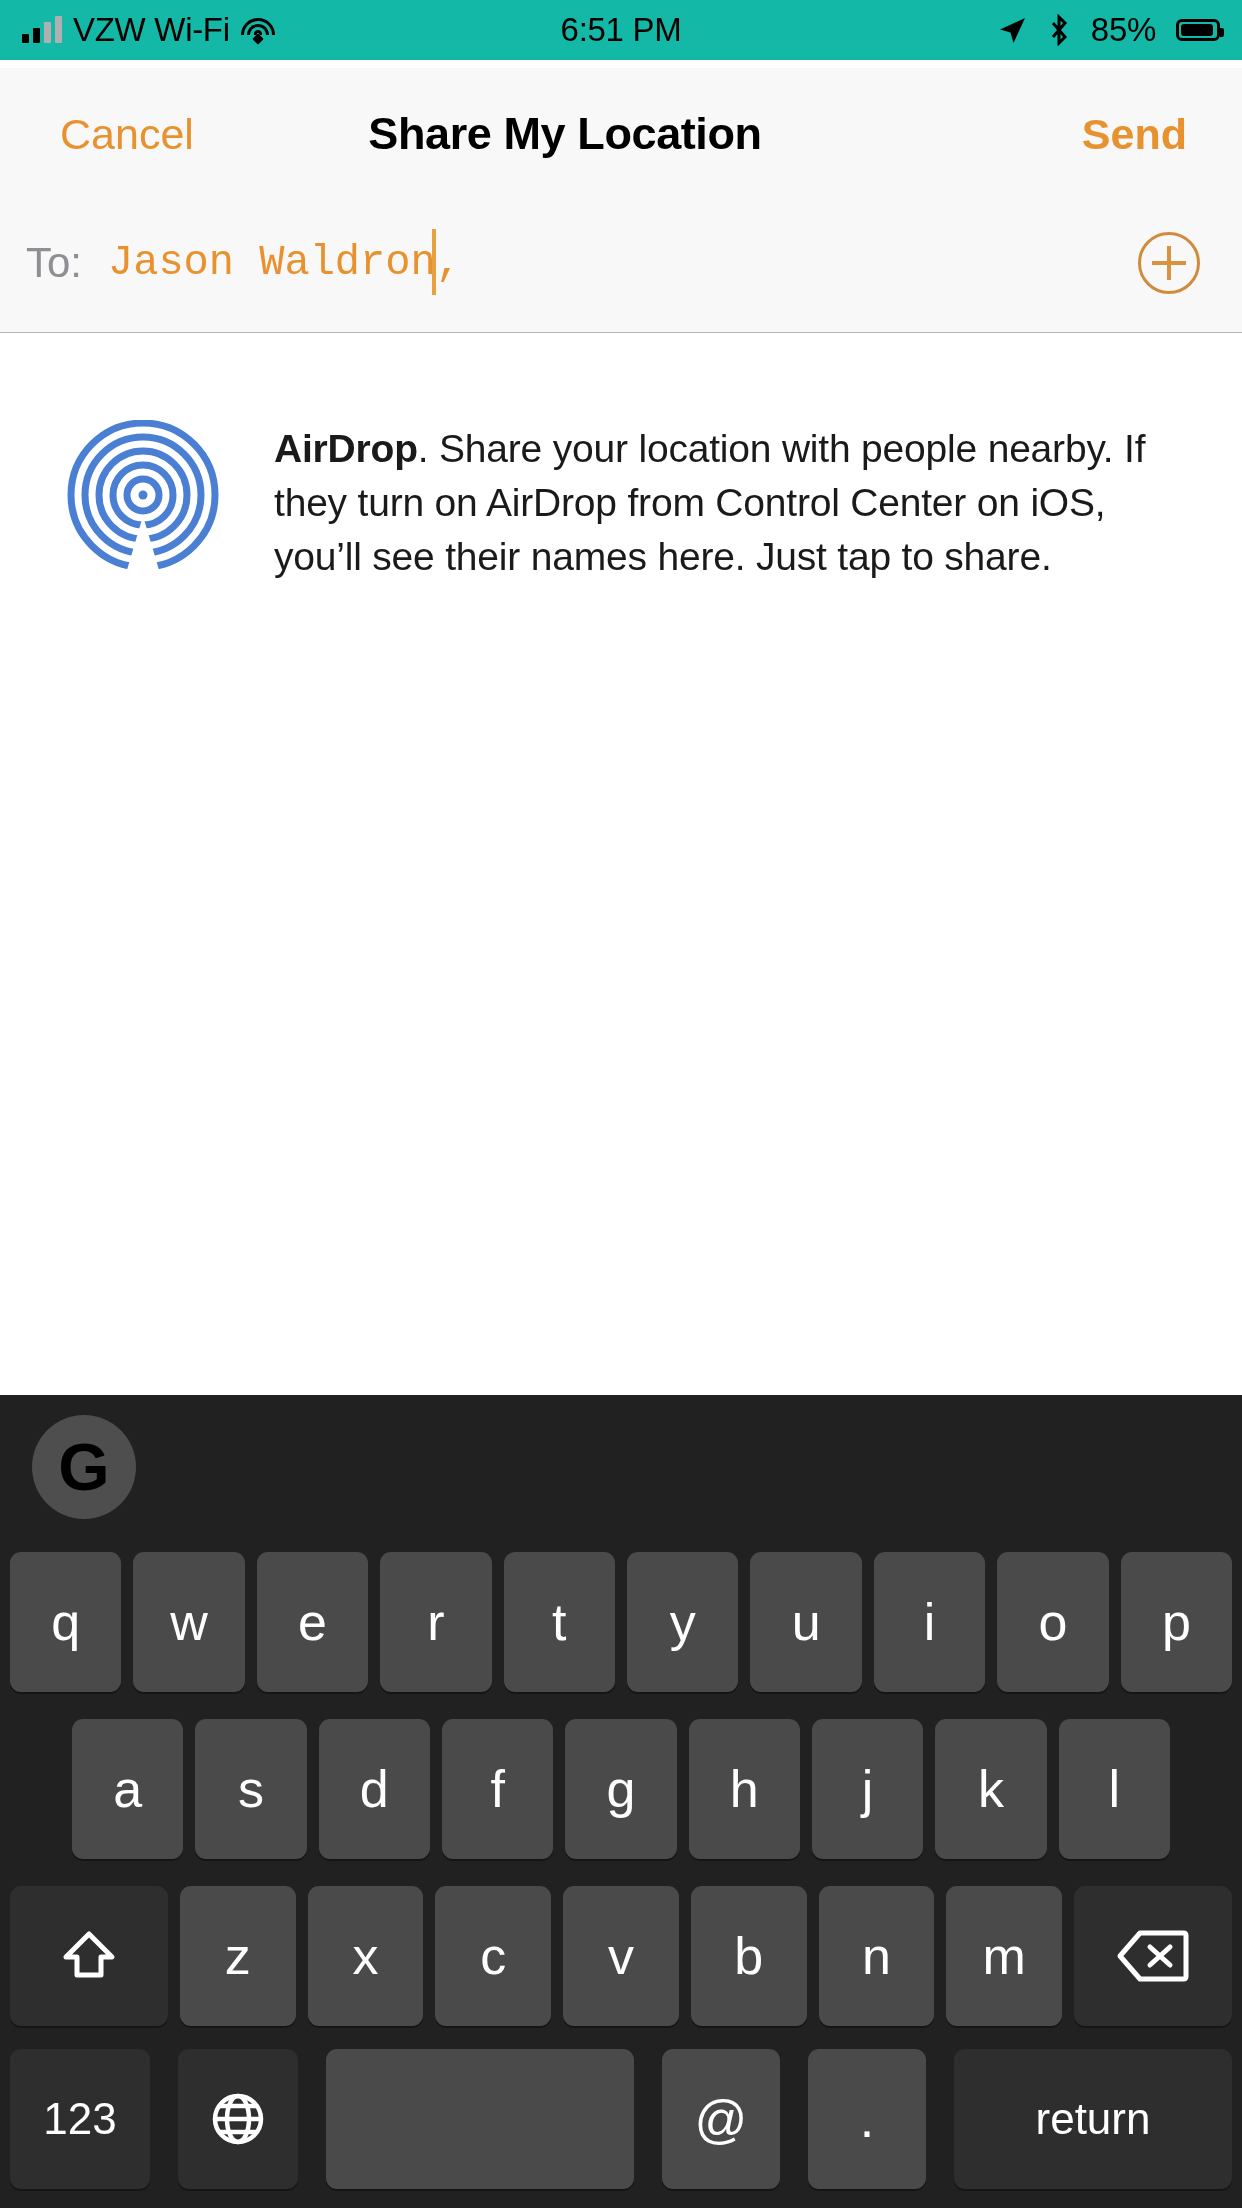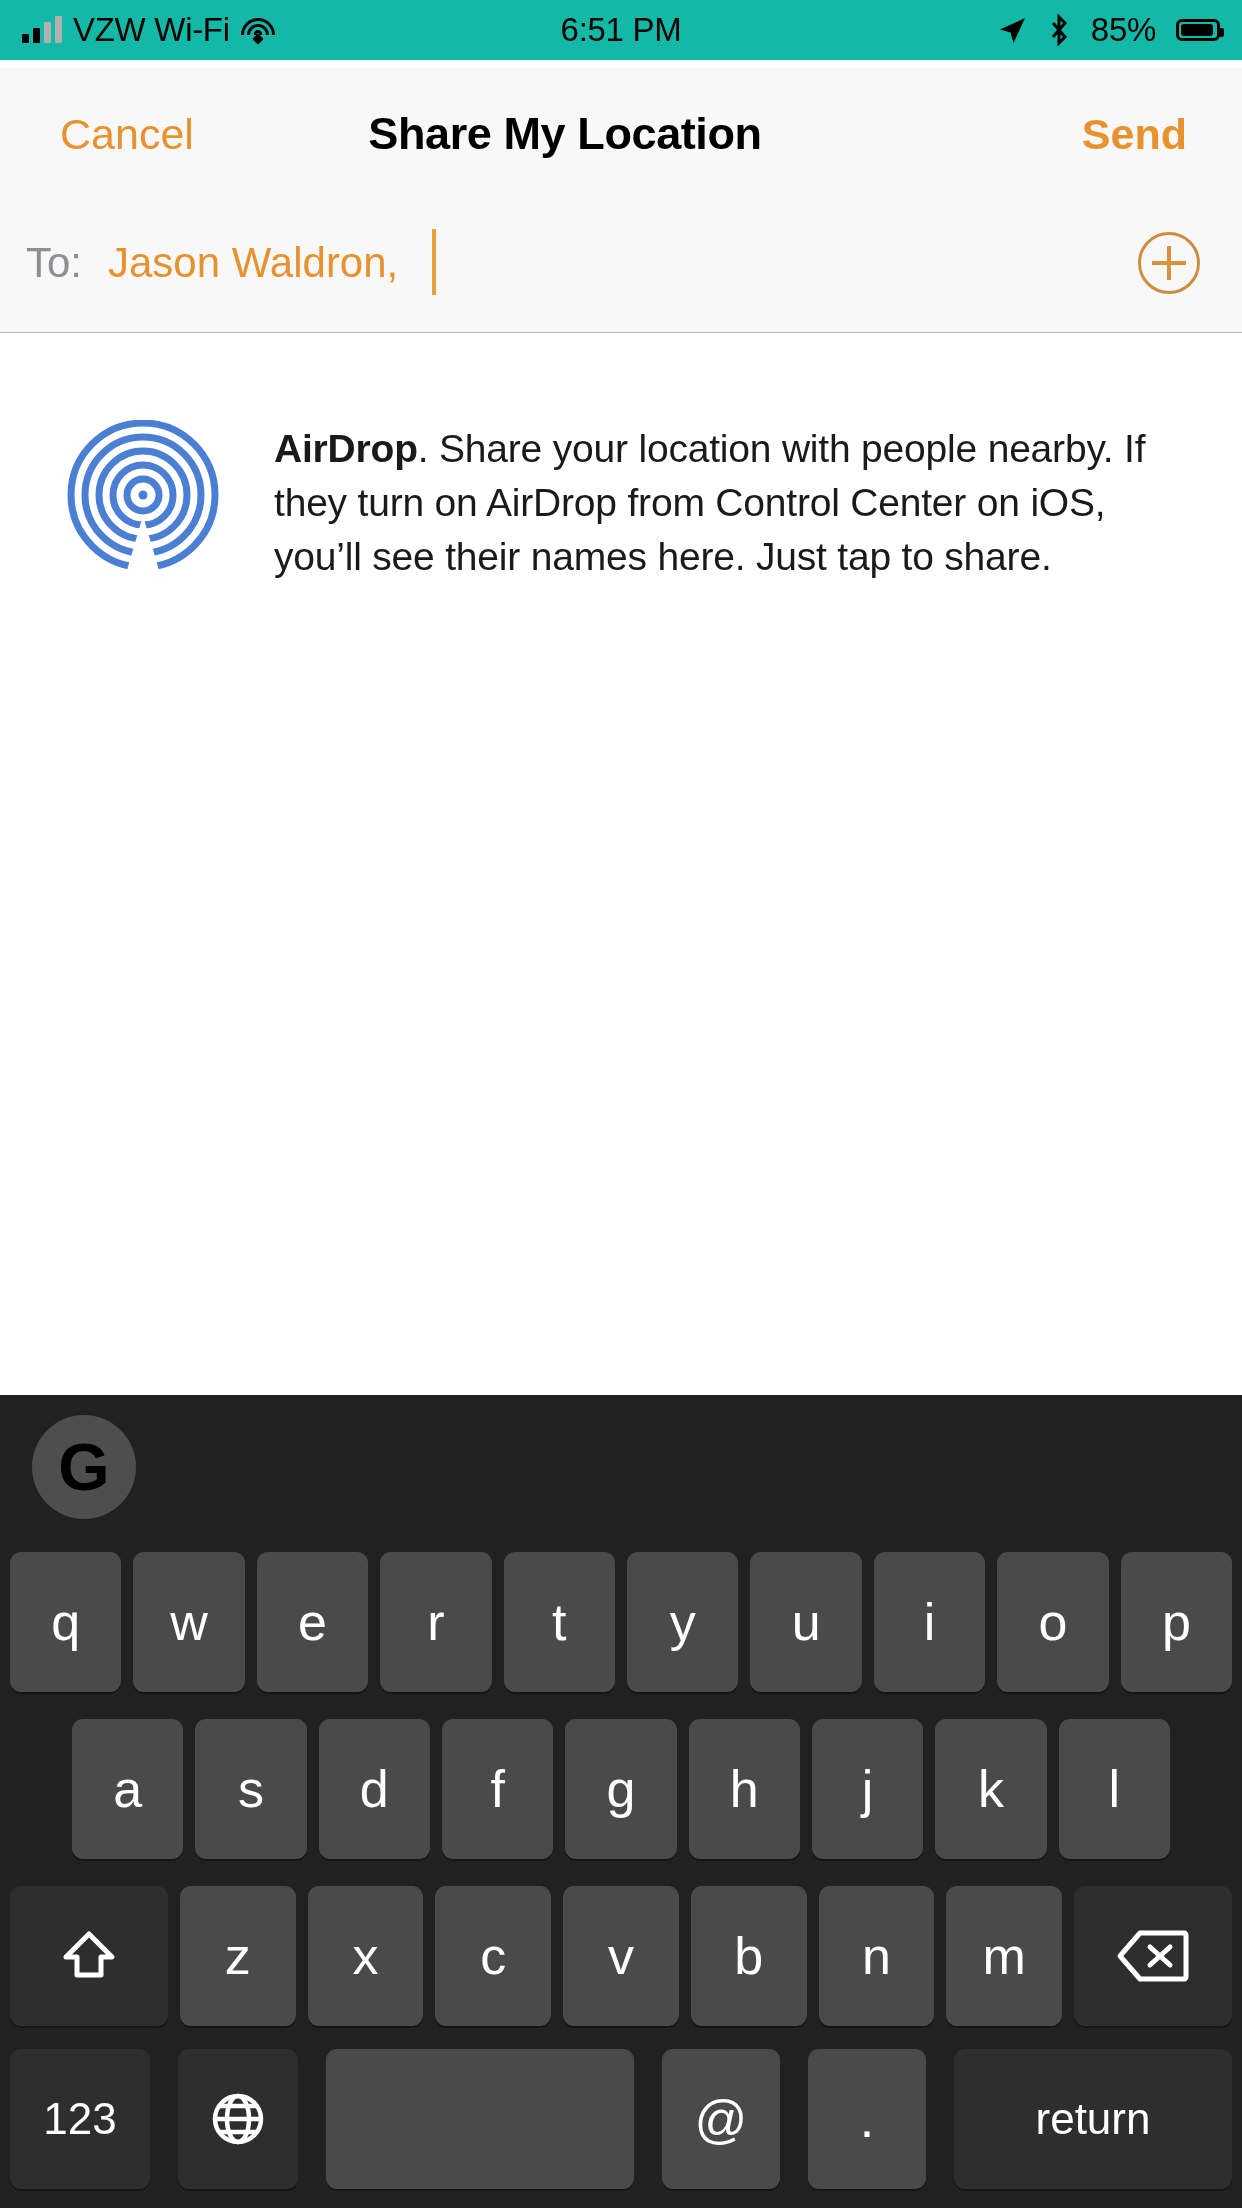--- a/index.html
+++ b/index.html
@@ -55,21 +55,21 @@
   .nav-title{ position:absolute; left:0; width:1130px; text-align:center; font-size:45px; font-weight:700; color:#000; letter-spacing:-0.4px; }
   .nav-send{ position:absolute; right:55px; font-size:43px; color:#e8922f; font-weight:700; }
 
   
   .tofield{
     position:absolute; left:0; top:193px; width:1242px; height:140px;
     background:#f8f8f8;
     border-bottom:1px solid #b6b6b8;
   }
   .to-label{ position:absolute; left:26px; top:50%; transform:translateY(-50%); font-size:42px; color:#8e8e93; }
-  .to-recip{ position:absolute; left:108px; top:50%; transform:translateY(-50%); font-size:42px; color:#e8922f; }
+  .to-recip{ position:absolute; left:108px; top:50%; transform:translateY(-50%); font-size:42px; color:#e8922f;font-family:Liberation Mono, monospace; }
   .caret{ position:absolute; left:432px; top:36px; width:4px; height:66px; background:#e8a13f; }
   .plus-btn{
     position:absolute; right:42px; top:50%; transform:translateY(-50%);
     width:62px; height:62px; border:3px solid #d08c3d; border-radius:50%;
   }
   .plus-btn:before, .plus-btn:after{ content:""; position:absolute; background:#d9923f; }
   .plus-btn:before{ left:50%; top:11px; bottom:11px; width:4px; margin-left:-2px; }
   .plus-btn:after{ top:50%; left:11px; right:11px; height:4px; margin-top:-2px; }
 
   

